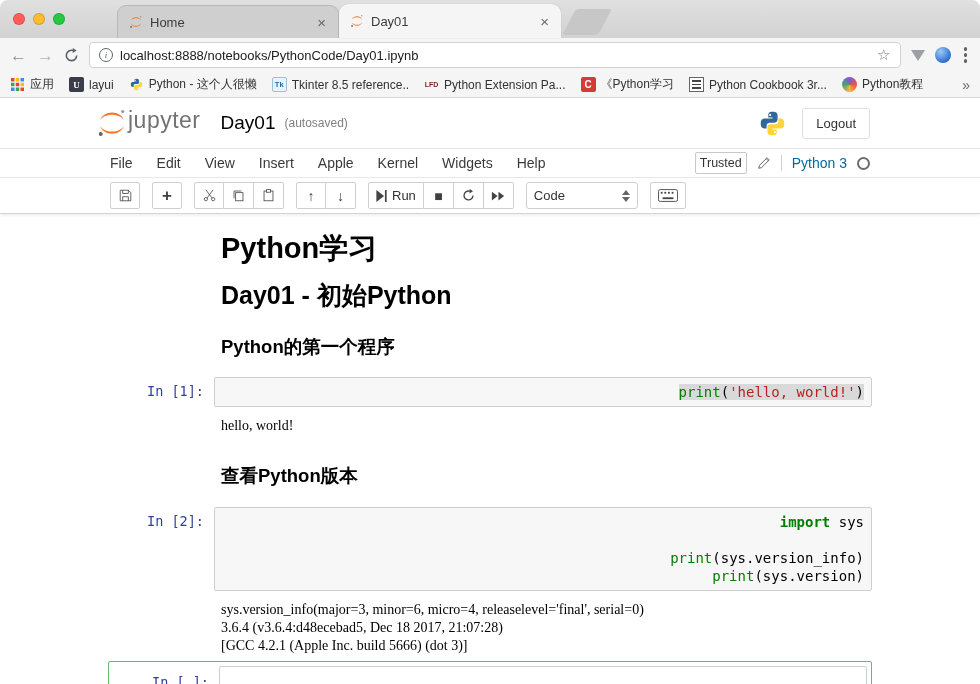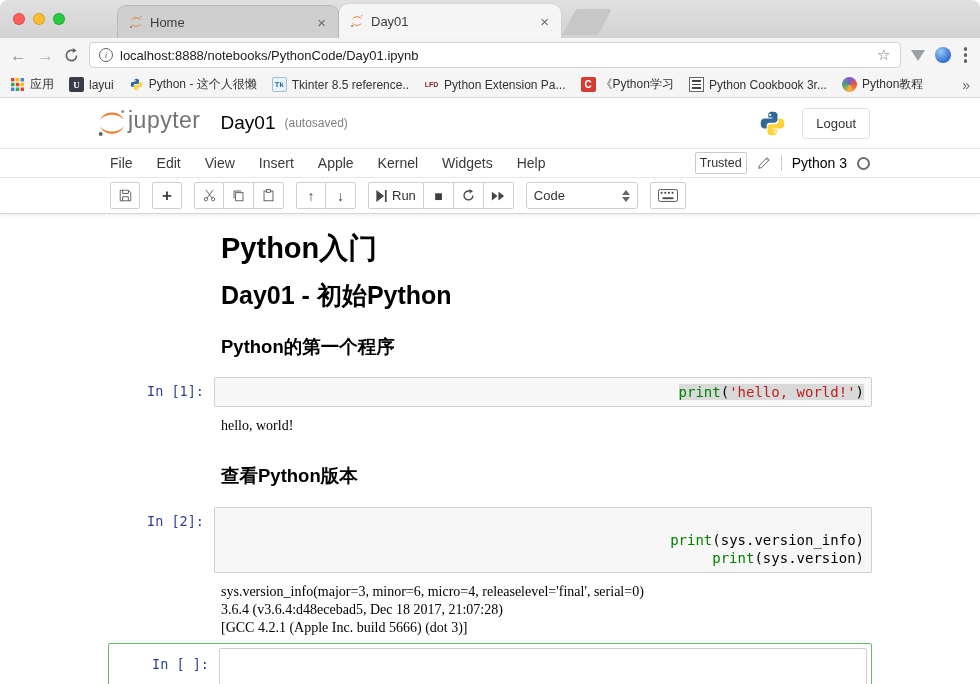--- a/index.html
+++ b/index.html
@@ -55,21 +55,21 @@
   .hdr-right { margin-left:auto; display:flex; align-items:center; gap:16px; }
   .logout-btn { background:#fff; border:1px solid #e0e0e0; border-radius:3px; padding:7px 13px; font-size:13px; color:#333; }
 
   
   .menubar { height:30px; border-top:1px solid #e7e7e7; border-bottom:1px solid #e7e7e7; display:flex; align-items:center; padding:0 110px; font-size:14px; color:#3a3a3a; flex:none; }
   .menu-item { padding:0 12px; }
   .menu-item:first-child { padding-left:0; }
   .menu-right { margin-left:auto; display:flex; align-items:center; gap:10px; }
   .trusted-btn { border:1px solid #c9c9c9; border-radius:2px; background:#fff; font-size:12.5px; color:#333; padding:3px 4px; }
   .vsep { width:1px; height:16px; background:#cfcfcf; }
-  .kernel-name { font-size:14px; color:#000000; }
+  .kernel-name { font-size:14px; color:#0369a1; }
   .kernel-ind { width:13px; height:13px; border:2px solid #6d6d6d; border-radius:50%; }
 
   
   .toolbar { height:36px; display:flex; align-items:center; padding:0 0 0 110px; gap:12px; border-bottom:1px solid #d4d4d4; box-shadow:0 2px 3px rgba(0,0,0,.06); flex:none; background:#fff; position:relative; z-index:2; }
   .btn-group { display:flex; }
   .tbtn { height:27px; min-width:30px; padding:0 7px; background:#fff; border:1px solid #cfcfcf; display:flex; align-items:center; justify-content:center; gap:5px; font-size:13px; color:#333; }
   .btn-group .tbtn + .tbtn { border-left:none; }
   .btn-group .tbtn:first-child { border-radius:2px 0 0 2px; }
   .btn-group .tbtn:last-child { border-radius:0 2px 2px 0; }
   .btn-group .tbtn:only-child { border-radius:2px; }
@@ -358,21 +358,21 @@
       </span>
     </span>
   </div>
 
   <div class="nb-area">
     <div class="nb-container">
 
       <div class="row">
         <div class="prompt"></div>
         <div class="content-col rendered">
-          <h1>Python入门</h1>
+          <h1>Python学习</h1>
           <h2>Day01 - 初始Python</h2>
           <h3>Python的第一个程序</h3>
         </div>
       </div>
 
       <div class="row">
         <div class="prompt">In [1]:</div>
         <div class="content-col">
           <div class="input-box">
             <div class="cm-line"><span class="sel-bg"><span class="tok-builtin">print</span><span>(</span><span class="tok-str">'hello, world!'</span><span>)</span></span></div>
@@ -391,20 +391,21 @@
         <div class="prompt"></div>
         <div class="content-col rendered">
           <h3 class="spaced">查看Python版本</h3>
         </div>
       </div>
 
       <div class="row">
         <div class="prompt">In [2]:</div>
         <div class="content-col">
           <div class="input-box">
+            <div class="cm-line"><span class="tok-kw">import</span><span> sys</span></div>
             <div class="cm-line"></div>
             <div class="cm-line"><span class="tok-builtin">print</span><span>(sys.version_info)</span></div>
             <div class="cm-line"><span class="tok-builtin">print</span><span>(sys.version)</span></div>
           </div>
         </div>
       </div>
 
       <div class="row out-row">
         <div class="prompt"></div>
         <div class="content-col">

